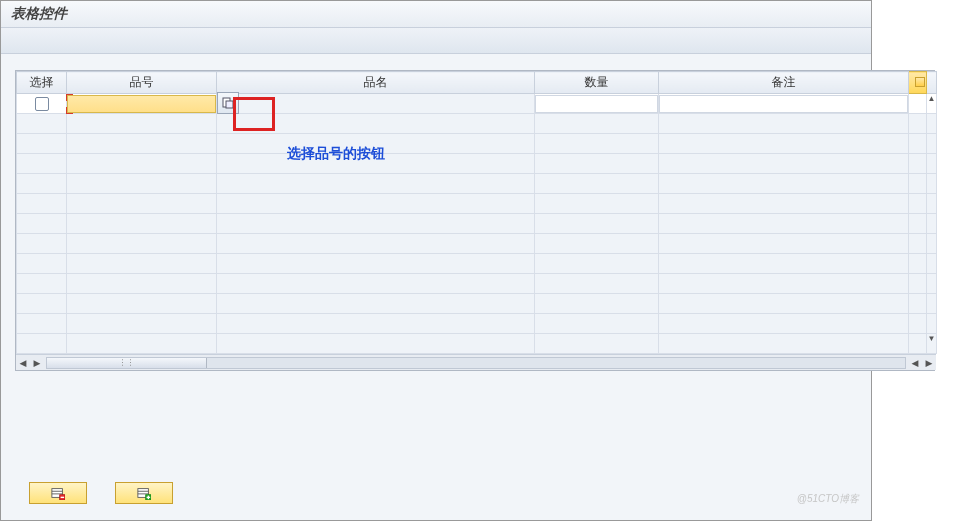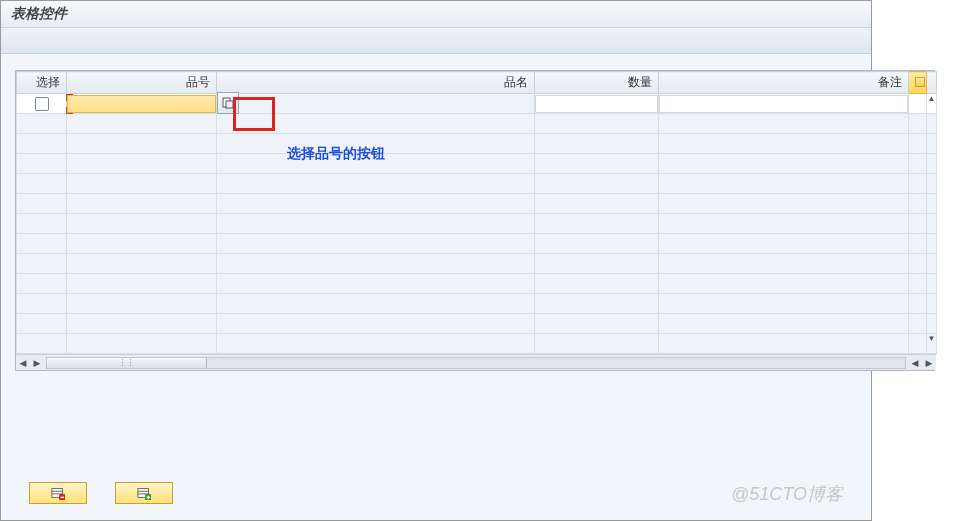--- a/index.html
+++ b/index.html
@@ -39,21 +39,21 @@
     width: 920px;
   }
   .grid {
     width: 100%;
     border-collapse: collapse;
     table-layout: fixed;
   }
   .grid th {
     background: linear-gradient(#f4f7fb, #e4eaf2);
     border: 1px solid #c8d0dc;
-    text-align: right;
+    text-align: center;
     font-weight: normal;
     padding: 2px 6px;
     height: 20px;
     font-size: 12px;
     color: #333;
     overflow: hidden;
     white-space: nowrap;
   }
   .grid td {
     border: 1px solid #d8dee8;
@@ -201,24 +201,24 @@
     height: 22px;
     background: linear-gradient(#fff4c6, #ffe27a);
     border: 1px solid #c8a030;
     display: flex;
     align-items: center;
     justify-content: center;
   }
   .tb-btn svg { width: 14px; height: 14px; }
   .watermark {
     position: absolute;
-    right: 28px;
+    right: 12px;
     bottom: 14px;
     color: #c6c6c6;
-    font-size: 18px;
+    font-size: 10px;
     font-style: italic;
     text-align: center;
   }
   .white-cell-input {
     display:block;
     width:100%;
     height:18px;
     background:#fff;
     border:1px solid #d0d7e2;
     margin:0;

